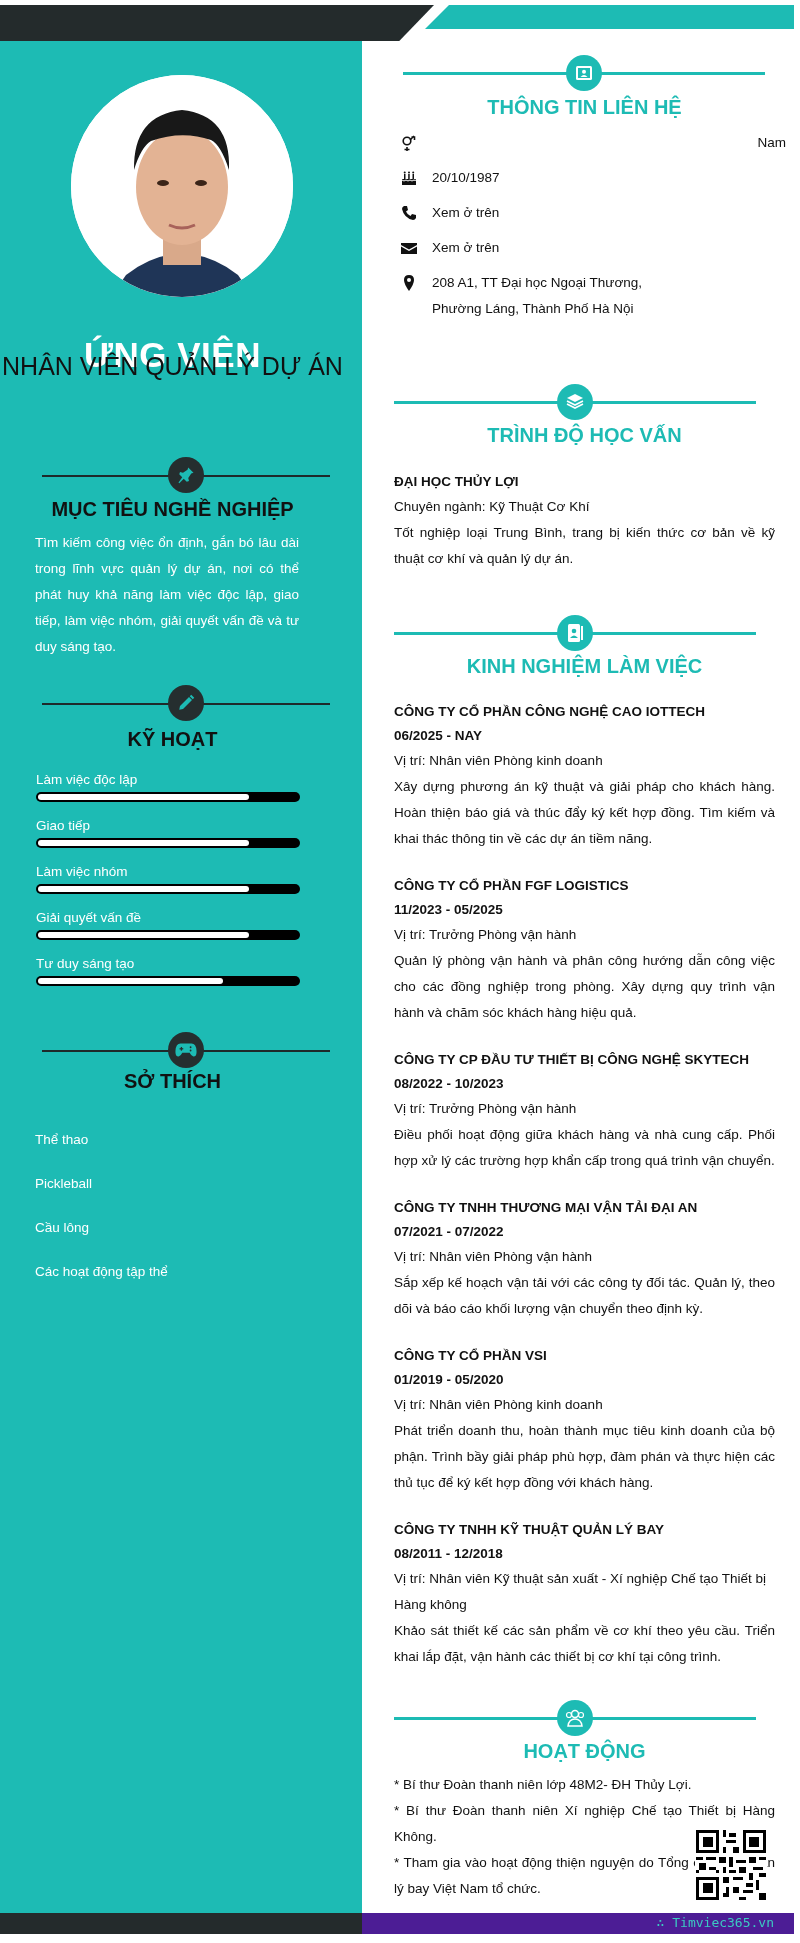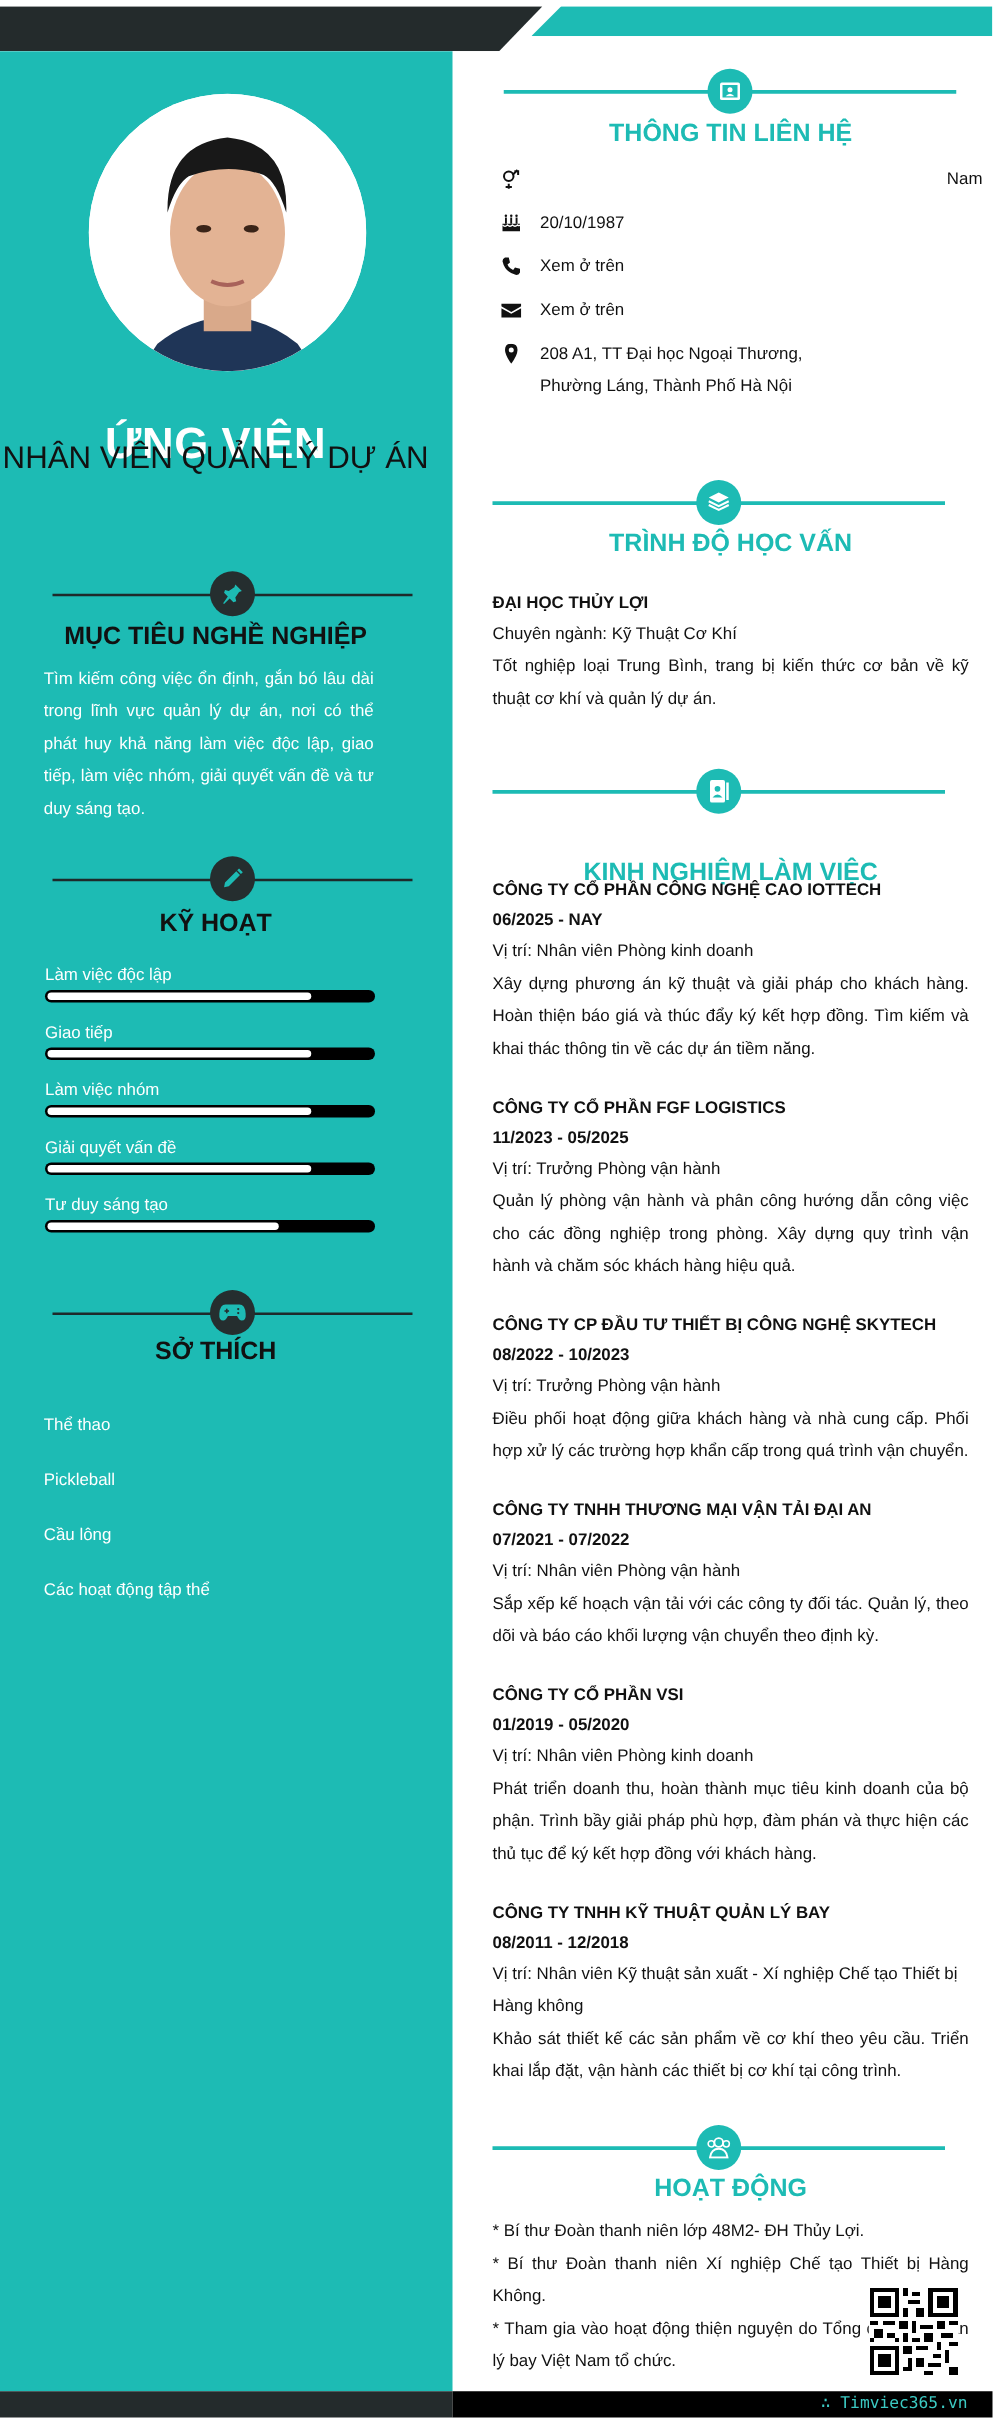--- a/index.html
+++ b/index.html
@@ -53,21 +53,21 @@
   .contact-row .tx { flex: 1; }
 
   .r-block { position: absolute; left: 394px; width: 381px; font-size: 13.5px; line-height: 26px; color: #111; }
   .r-block .b { font-weight: bold; line-height: 24px; }
   .r-block .desc { text-align: justify; }
   .r-block .entry { margin-bottom: 22px; }
 
   .qr { position: absolute; left: 695px; top: 1830px; width: 72px; height: 70px; background: #fff; }
 
   .bottom-dark { position: absolute; left: 0; top: 1913px; width: 362px; height: 21px; background: #242b2c; }
-  .bottom-teal { position: absolute; left: 362px; top: 1913px; width: 432px; height: 21px; background: #000000; }
+  .bottom-teal { position: absolute; left: 362px; top: 1913px; width: 432px; height: 21px; background: #4c1d95; }
   .watermark { position: absolute; right: 20px; top: 2px; font-family: "DejaVu Sans Mono", monospace; font-size: 13px; color: #3ccac3; }
 </style>
 </head>
 <body>
 
 <div class="top-dark"></div>
 <div class="top-teal"></div>
 
 <div class="left-col"></div>
 
@@ -247,21 +247,21 @@
   <div class="line"></div>
   <div class="circ">
     <svg width="18" height="20" viewBox="0 0 18 20">
         <rect x="2" y="1" width="12" height="18" rx="1.5" fill="#fff"></rect>
         <rect x="15" y="3" width="2" height="14" fill="#fff"></rect>
         <circle cx="8" cy="8" r="2.3" fill="#1dbbb4"></circle>
         <path d="M4 15 Q8 10 12 15 Z" fill="#1dbbb4"></path>
       </svg>
   </div>
 </div>
-<div class="r-title" style="top:655px;margin-top:32px;">KINH NGHIỆM LÀM VIỆC</div>
+<div class="r-title" style="top:655px;">KINH NGHIỆM LÀM VIỆC</div>
 
 <div class="r-block" style="top:700px;">
   <div class="entry">
     <div class="b">CÔNG TY CỔ PHẦN CÔNG NGHỆ CAO IOTTECH</div>
     <div class="b">06/2025 - NAY</div>
     <div>Vị trí: Nhân viên Phòng kinh doanh</div>
     <div class="desc">Xây dựng phương án kỹ thuật và giải pháp cho khách hàng. Hoàn thiện báo giá và thúc đẩy ký kết hợp đồng. Tìm kiếm và khai thác thông tin về các dự án tiềm năng.</div>
   </div>
   <div class="entry">
     <div class="b">CÔNG TY CỔ PHẦN FGF LOGISTICS</div>

